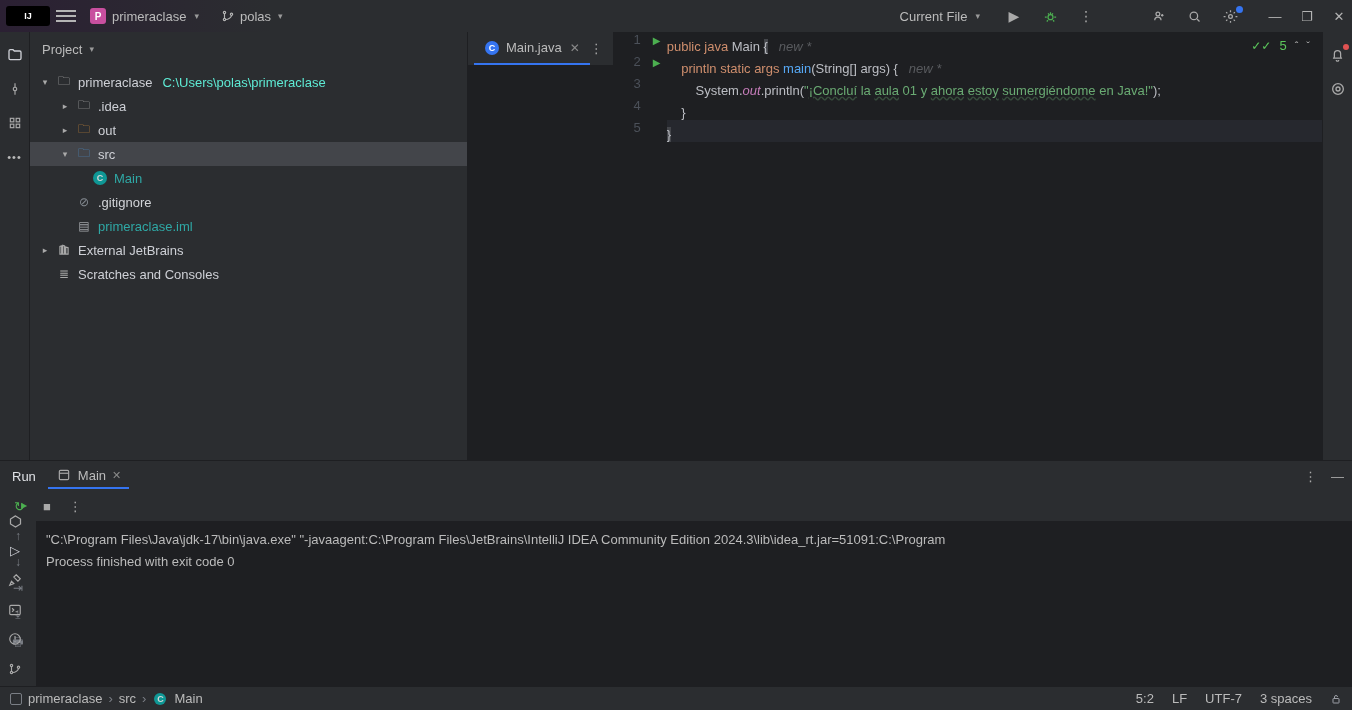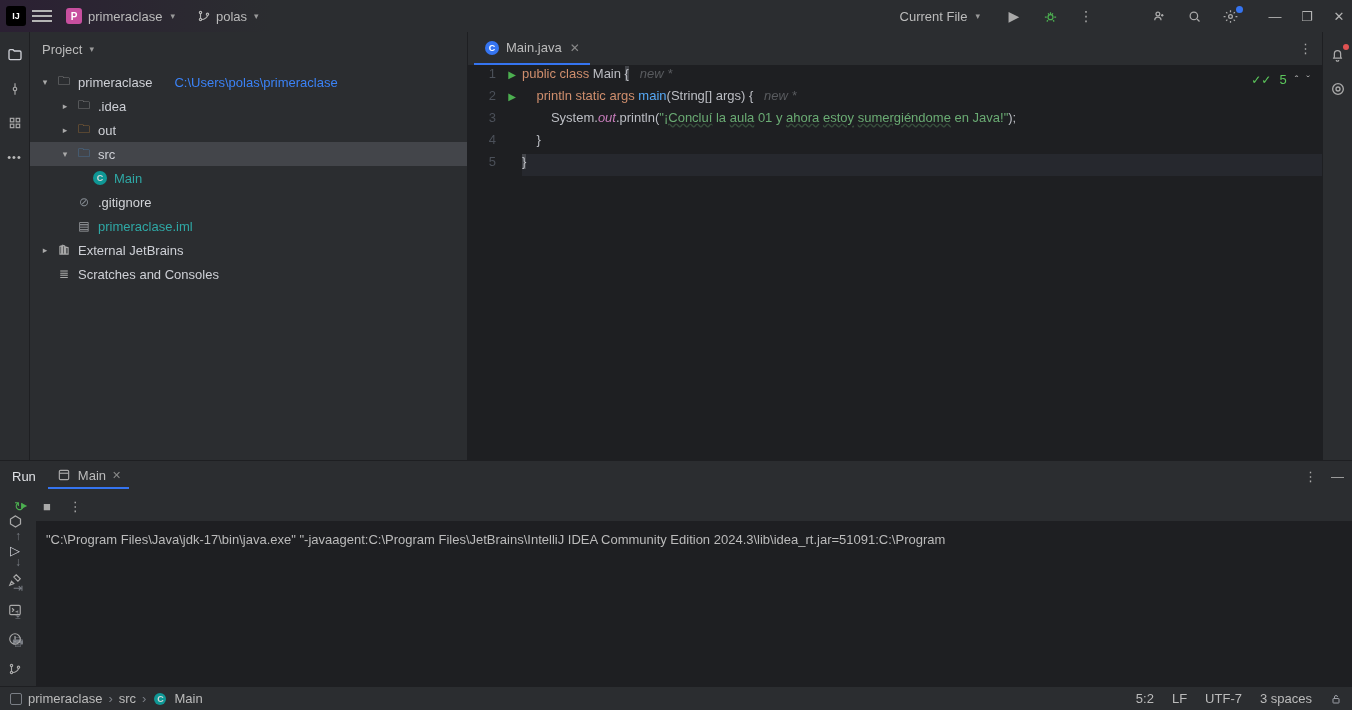--- a/index.html
+++ b/index.html
@@ -1,20 +1,20 @@
 <!DOCTYPE html>
 <html><head>
 <meta charset="utf-8">
 <style>
 *{margin:0;padding:0;box-sizing:border-box;font-family:"Segoe UI",Arial,sans-serif;font-size:13px;color:#bbbbbb}
 body{background:#1e1f22;width:1352px;height:710px;overflow:hidden;display:flex;flex-direction:column}
 .titlebar{height:32px;background:linear-gradient(90deg,#2b2033 0%,#2b2d30 20%,#2b2d30 100%);display:flex;align-items:center;padding:0 6px;gap:6px}
 .titlebar .tbleft{display:flex;align-items:center;gap:6px;flex:1}
 .titlebar .tbright{display:flex;align-items:center;gap:16px}
-.logo{width:20px;height:20px;background:#000;color:#fff;display:flex;align-items:center;justify-content:center;font-size:9px;font-weight:bold;border-radius:3px}
+.logo{width:44px;height:20px;background:#000;color:#fff;display:flex;align-items:center;justify-content:center;font-size:9px;font-weight:bold;border-radius:3px}
 .hamb{width:20px;height:20px;display:flex;flex-direction:column;justify-content:center;gap:3px;cursor:pointer}
 .hamb span{height:2px;background:#b4b4b4;display:block}
 .projchip{display:flex;align-items:center;gap:6px;padding:3px 8px;border-radius:4px;cursor:pointer}
 .psq{width:16px;height:16px;background:#c84f9f;color:#fff;border-radius:3px;display:flex;align-items:center;justify-content:center;font-size:10px;font-weight:bold}
 .chev{font-size:9px;color:#9a9a9a;margin-left:2px}
 .branch{display:flex;align-items:center;gap:5px;padding:3px 8px;border-radius:4px;cursor:pointer}
 .branch-icon{font-size:12px;color:#b4b4b4}
 .play{color:#4caf50;cursor:pointer}
 .bug{color:#4caf50;cursor:pointer}
 .ticon{color:#a9a9a9;cursor:pointer;font-size:14px;width:20px;text-align:center}
@@ -36,37 +36,37 @@
 .node.selected{background:#43454a}
 .tog{width:10px;text-align:center;color:#a9a9a9;font-size:9px}
 .fic{width:16px;height:16px;display:flex;align-items:center;justify-content:center;font-size:12px}
 .folder{color:#b4b4b4}
 .folder.orange{color:#d08b3a}
 .folder.blue{color:#4d8dc6}
 .jcirc{width:14px;height:14px;border-radius:50%;background:#3574f0;position:relative;display:inline-flex;align-items:center;justify-content:center}
 .jcirc.teal{background:#0f9795}
 .jcirc::after{content:"C";font-size:9px;color:#fff;font-weight:bold}
 .jcirc.teal::after{content:"C";color:#d6d6d6}
-.path{color:#3b82f6;margin-left:16px}
+.path{color:#5eead4;margin-left:4px}
 .gitig{color:#848a91}
 .nlabel{color:#ced0d6}
 .nlabel.teal{color:#2fa8a5}
 
 .rightcol{flex:1;display:flex;min-height:0}
-.editorwrap{flex:1;display:flex;flex-direction:column;min-width:0}
+.editorwrap{flex:1;display:flex;flex-direction:row;min-width:0}
 .tabbar{height:34px;background:#2b2d30;display:flex;align-items:center;border-bottom:1px solid #1e1f22;padding-left:6px}
 .etab{display:flex;align-items:center;gap:6px;padding:0 10px;height:100%;border-bottom:2px solid #3574f0;cursor:pointer}
 .etab .close{font-size:12px;color:#8a8a8a;margin-left:2px;cursor:pointer}
 .tabbar .tbr{margin-left:auto;padding-right:10px;color:#a9a9a9;cursor:pointer}
 .editor{flex:1;background:#1e1f22;display:flex;font-family:"JetBrains Mono",Consolas,monospace;font-size:13px;position:relative;min-height:0}
 .gutnum{width:34px;text-align:right;color:#4b5059;padding-right:6px}
 .gutic{width:20px;text-align:center}
 .code{flex:1}
 .line{height:22px;display:flex}
-.code .cl{height:22px;display:flex;align-items:flex-start;white-space:pre}
+.code .cl{height:22px;display:flex;align-items:flex-end;white-space:pre}
 .kw{color:#cf8e6d}
 .cls{color:#bcbec4}
 .meth{color:#56a8f5}
 .str{color:#6aab73}
 .fld{color:#c77dbb;font-style:italic}
 .prn{color:#bcbec4}
 .newh{color:#595b5f;font-style:italic}
 .under{text-decoration:underline wavy #6aab7355}
 .runi{color:#4caf50;font-size:10px}
 .inspect{position:absolute;top:6px;right:12px;display:flex;align-items:center;gap:8px;color:#a9a9a9}
@@ -302,21 +302,21 @@
               <div class="gutic"></div>
             </div>
           <div class="line">
               <div class="gutic"></div>
             </div>
           <div class="line">
               <div class="gutic"></div>
             </div>
         </div>
         <div class="code">
-          <div class="cl"><span class="kw">public </span><span class="kw">class </span><span class="cls">Main </span><span class="prn" style="background:#43454a">{</span><span>   </span><span class="newh">new *</span></div>
+          <div class="cl"><span class="kw">public </span><span class="kw">java </span><span class="cls">Main </span><span class="prn" style="background:#43454a">{</span><span>   </span><span class="newh">new *</span></div>
           <div class="cl"><span>    </span><span class="kw">println static </span><span class="kw">args </span><span class="meth">main</span><span class="prn">(</span><span class="cls">String</span><span class="prn">[] args) {</span><span>   </span><span class="newh">new *</span></div>
           <div class="cl"><span>        </span><span class="cls">System.</span><span class="fld">out</span><span class="cls">.println(</span><span class="str">"</span><span class="str under">¡Concluí</span><span class="str"> la </span><span class="str under">aula</span><span class="str"> 01 y </span><span class="str under">ahora</span><span class="str"> </span><span class="str under">estoy</span><span class="str"> </span><span class="str under">sumergiéndome</span><span class="str"> en Java!"</span><span class="prn">);</span></div>
           <div class="cl"><span>    </span><span class="prn">}</span></div>
           <div class="cl" style="background:#26282e"><span class="prn" style="background:#43454a">}</span></div>
         </div>
       </div>
     </div>
 
     <div class="farright">
       <div class="fr">
@@ -362,20 +362,21 @@
     <div class="runside">
       <span class="rs">↑</span>
       <span class="rs">↓</span>
       <span class="rs">⇥</span>
       <span class="rs">⤓</span>
       <span class="rs">🖶</span>
     </div>
     <div class="console">
       <div>"C:\Program Files\Java\jdk-17\bin\java.exe" "-javaagent:C:\Program Files\JetBrains\IntelliJ IDEA Community Edition 2024.3\lib\idea_rt.jar=51091:C:\Program</div>
       <div></div>
+      <div>Process finished with exit code 0</div>
     </div>
   </div>
 </div>
 
 <div style="position:fixed;left:0;bottom:24px;width:30px;display:flex;flex-direction:column;align-items:center;gap:14px;padding-bottom:10px">
   <div class="lb" style="color:#a9a9a9">
     <svg width="15" height="15" viewBox="0 0 24 24" fill="none" stroke="#a9a9a9" stroke-width="2">
         <polygon points="12 3 4 8 4 16 12 21 20 16 20 8 12 3"></polygon>
       </svg>
   </div>

